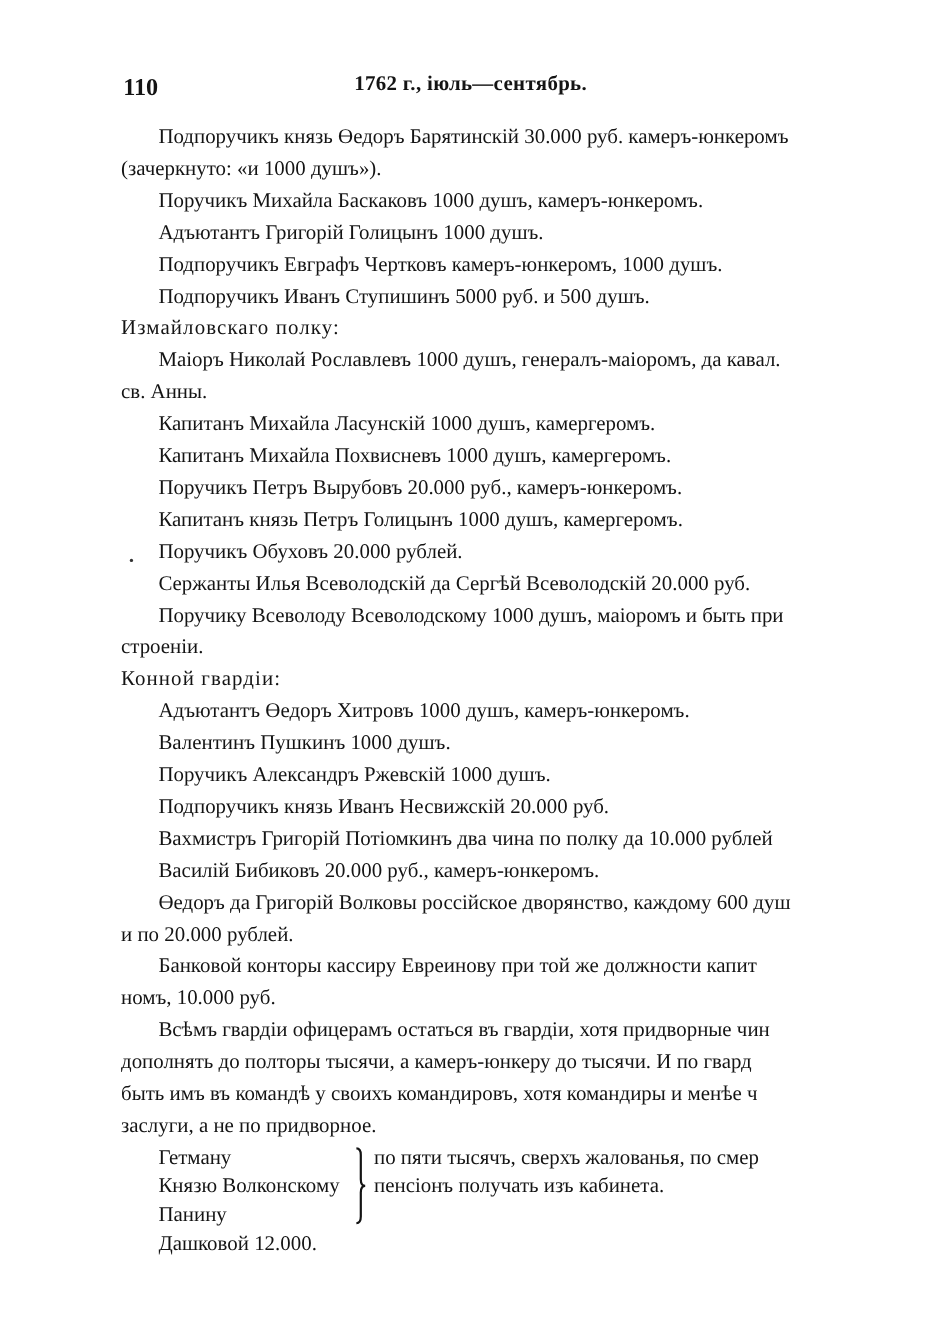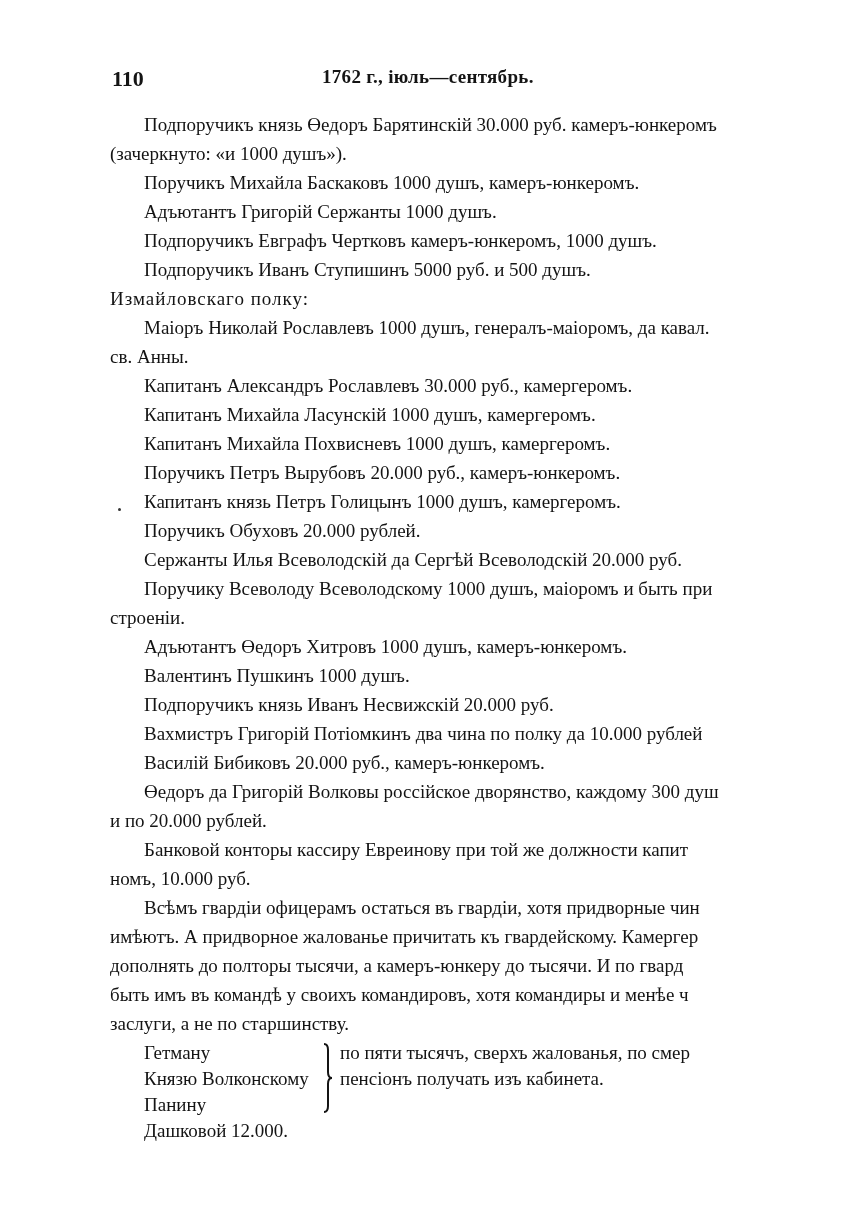--- a/index.html
+++ b/index.html
@@ -27,49 +27,49 @@
   <div class="header">
     <span class="page-number">110</span>
     <span class="running-title">1762 г., іюль—сентябрь.</span>
   </div>
 
   <div class="body-text">
     <div id="lines-container">
         <div class="line gap indent">Подпоручикъ князь Өедоръ Барятинскій 30.000 руб. камеръ-юнкеромъ</div>
         <div class="line gap">(зачеркнуто: «и 1000 душъ»).</div>
         <div class="line gap indent">Поручикъ Михайла Баскаковъ 1000 душъ, камеръ-юнкеромъ.</div>
-        <div class="line gap indent">Адъютантъ Григорій Сержанты 1000 душъ.</div>
+        <div class="line gap indent">Адъютантъ Григорій Голицынъ 1000 душъ.</div>
         <div class="line gap indent">Подпоручикъ Евграфъ Чертковъ камеръ-юнкеромъ, 1000 душъ.</div>
         <div class="line gap indent">Подпоручикъ Иванъ Ступишинъ 5000 руб. и 500 душъ.</div>
         <div class="line gap center">Измайловскаго полку:</div>
         <div class="line gap indent">Маіоръ Николай Рославлевъ 1000 душъ, генералъ-маіоромъ, да кавал.</div>
         <div class="line gap">св. Анны.</div>
-        <div class="line gap indent">Капитанъ Александръ Рославлевъ 30.000 руб., камергеромъ.</div>
         <div class="line gap indent">Капитанъ Михайла Ласунскій 1000 душъ, камергеромъ.</div>
         <div class="line gap indent">Капитанъ Михайла Похвисневъ 1000 душъ, камергеромъ.</div>
         <div class="line gap indent">Поручикъ Петръ Вырубовъ 20.000 руб., камеръ-юнкеромъ.</div>
         <div class="line gap indent">Капитанъ князь Петръ Голицынъ 1000 душъ, камергеромъ.</div>
         <div class="line gap indent">Поручикъ Обуховъ 20.000 рублей.</div>
         <div class="line gap indent">Сержанты Илья Всеволодскій да Сергѣй Всеволодскій 20.000 руб.</div>
         <div class="line gap indent">Поручику Всеволоду Всеволодскому 1000 душъ, маіоромъ и быть при</div>
         <div class="line gap">строеніи.</div>
+        <div class="line gap center">Конной гвардіи:</div>
         <div class="line gap indent">Адъютантъ Өедоръ Хитровъ 1000 душъ, камеръ-юнкеромъ.</div>
         <div class="line gap indent">Валентинъ Пушкинъ 1000 душъ.</div>
+        <div class="line gap indent">Поручикъ Александръ Ржевскій 1000 душъ.</div>
         <div class="line gap indent">Подпоручикъ князь Иванъ Несвижскій 20.000 руб.</div>
         <div class="line gap indent">Вахмистръ Григорій Потіомкинъ два чина по полку да 10.000 рублей</div>
         <div class="line gap indent">Василій Бибиковъ 20.000 руб., камеръ-юнкеромъ.</div>
-        <div class="line gap indent">Өедоръ да Григорій Волковы россійское дворянство, каждому 300 душ</div>
+        <div class="line gap indent">Өедоръ да Григорій Волковы россійское дворянство, каждому 600 душ</div>
         <div class="line gap">и по 20.000 рублей.</div>
         <div class="line gap indent">Банковой конторы кассиру Евреинову при той же должности капит</div>
         <div class="line gap">номъ, 10.000 руб.</div>
         <div class="line gap indent">Всѣмъ гвардіи офицерамъ остаться въ гвардіи, хотя придворные чин</div>
-        <div class="line gap">имѣютъ. А придворное жалованье причитать къ гвардейскому. Камергер</div>
         <div class="line gap">дополнять до полторы тысячи, а камеръ-юнкеру до тысячи. И по гвард</div>
         <div class="line gap">быть имъ въ командѣ у своихъ командировъ, хотя командиры и менѣе ч</div>
-        <div class="line gap">заслуги, а не по старшинству.</div>
+        <div class="line gap">заслуги, а не по придворное.</div>
       </div>
 
     <div class="bracket-block">
       <div class="names">
         <div class="line">Гетману</div>
         <div class="line">Князю Волконскому</div>
         <div class="line">Панину</div>
         <div class="line">Дашковой 12.000.</div>
       </div>
       <svg class="brace" viewBox="0 0 14 72">

